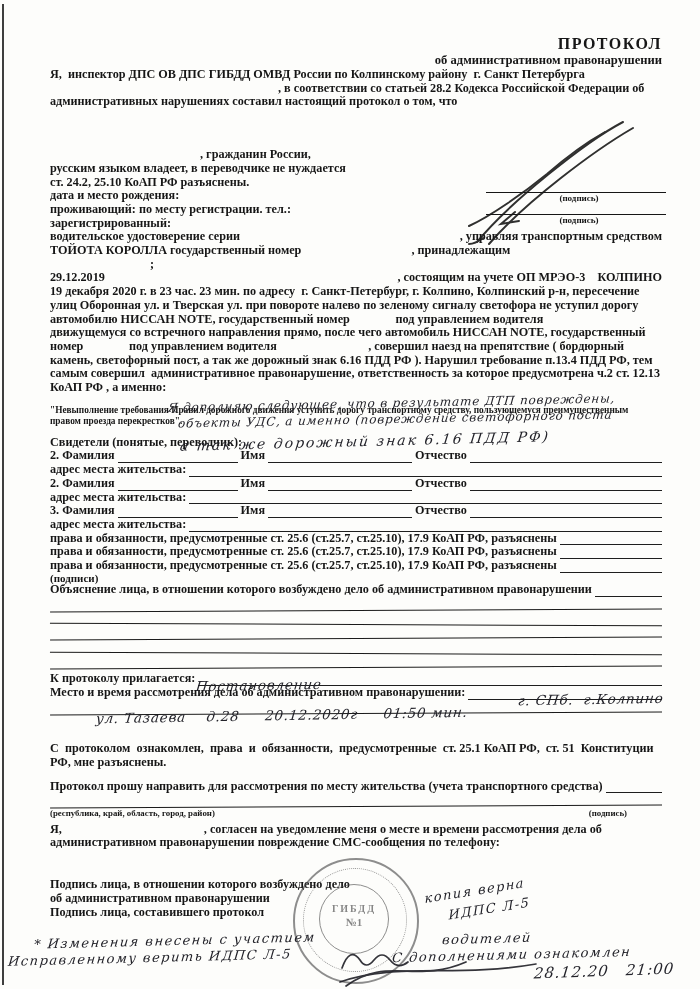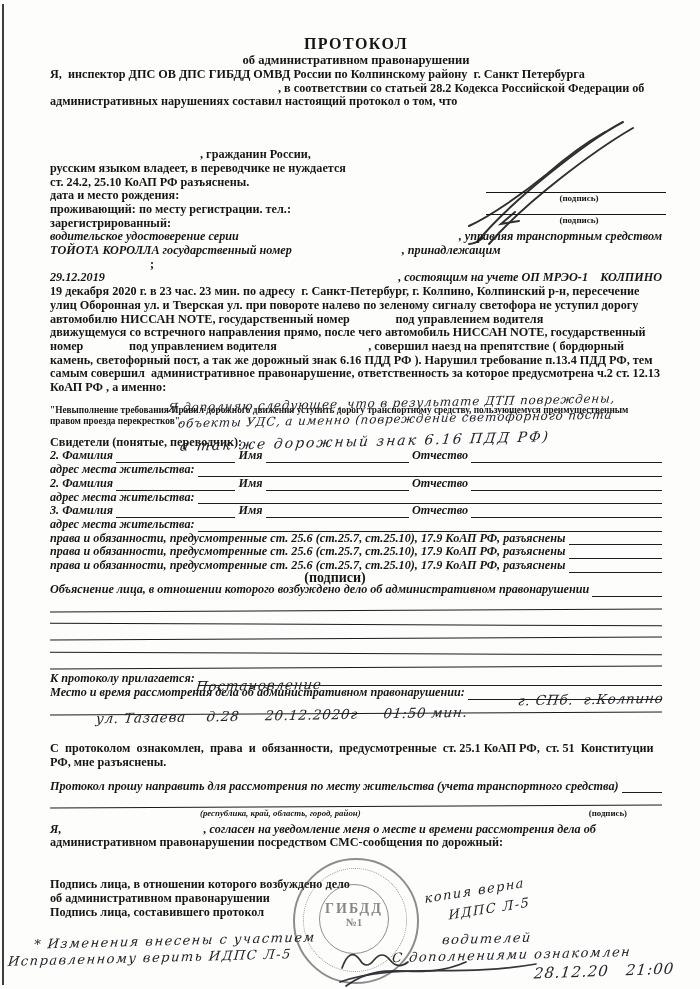--- a/index.html
+++ b/index.html
@@ -5,46 +5,46 @@
   html,body{margin:0;padding:0;background:#e8e8e8;}
   .page{
     position:relative;width:700px;height:989px;margin:0 auto;
     background:#fdfdfb;overflow:hidden;
     font-family:"Liberation Serif", serif;font-weight:bold;color:#161616;
     font-size:12.2px;line-height:13.7px;
   }
   .scan-edge{position:absolute;left:2px;top:4px;width:2px;height:981px;background:#1c1c1c;opacity:.85;}
   .content{position:absolute;left:50px;top:34px;width:612px;}
   .line{white-space:pre-wrap;}
-  .center{text-align:center;}
+  .center{text-align:right;}
   .title{font-size:16px;letter-spacing:1.5px;line-height:19px;}
   .subtitle{font-size:12.6px;line-height:15px;}
   .dateline{margin-bottom:9px;line-height:16px;}
-  .flex{display:flex;align-items:flex-end;font-style:italic;}
+  .flex{display:flex;align-items:flex-end;}
   .flex > span{flex-shrink:0;}
   .spacer{flex:1;}
   .sp110{width:110px;}
   .sp140{width:142px;}
   .fill{border-bottom:1.5px solid #1e1e1e;height:12px;flex-shrink:1;}
   .f1{flex:1;}
   .f12{flex:1.2;}
   .f16{flex:1.6;}
   .ind228{padding-left:228px;}
   .ind150{padding-left:150px;margin-top:39px;}
   .ind100{padding-left:100px;}
   .mt4{margin-top:4px;}
   .mt8{margin-top:8px;}
   .mt10{margin-top:10px;}
   .mt20{margin-top:28px;}
   .quote{font-size:9.3px;line-height:11.5px;}
   .caprow{display:flex;font-size:8.8px;line-height:11px;}
   .blank-line{height:13.4px;border-bottom:1.6px solid #1b1b1b;}
   .tilt1{transform:rotate(-0.3deg);}
   .tilt2{transform:rotate(0.25deg);}
-  .right-cap{text-align:center;padding-right:42px;font-size:14px;line-height:10px;}
+  .right-cap{text-align:left;padding-right:42px;font-size:11px;line-height:10px;}
   
   .hw{
     position:absolute;font-family:"DejaVu Serif", serif;font-style:italic;font-weight:normal;
     color:#23232a;letter-spacing:.8px;white-space:pre;line-height:14px;
   }
   .hw-amend{font-size:12px;transform:rotate(-1.2deg) skewX(-6deg);}
   .hw-big{font-size:14px;transform:rotate(-1.5deg) skewX(-8deg);letter-spacing:2px;}
   .hw-val{font-size:13.5px;transform:rotate(-1deg) skewX(-7deg);}
   .hw-note{font-size:13px;transform:rotate(-1.5deg) skewX(-7deg);letter-spacing:1.5px;}
   .hw-date{font-size:15px;transform:rotate(-2deg) skewX(-8deg);letter-spacing:1px;}
@@ -53,21 +53,21 @@
   .sigrule{border-bottom:1.4px solid #161616;height:10px;}
   .siglabel{font-size:9px;line-height:11px;text-align:center;width:90px;margin-left:48px;}
   .sigsvg{position:absolute;pointer-events:none;}
   
   .stamp{position:absolute;left:293px;top:858px;width:128px;height:128px;opacity:.62;}
   .stamp .ring-outer{position:absolute;left:0;top:0;width:122px;height:122px;border:2.5px solid #4a4a4a;border-radius:50%;}
   .stamp .ring-dots{position:absolute;left:10px;top:10px;width:102px;height:102px;border:1.6px dotted #5a5a5a;border-radius:50%;}
   .stamp .ring-inner{position:absolute;left:26px;top:26px;width:68px;height:68px;border:1.8px solid #4a4a4a;border-radius:50%;}
   .stamp-text{position:absolute;left:26px;top:44px;width:70px;text-align:center;color:#3f3f3f;
     font-family:"Liberation Serif", serif;font-weight:bold;}
-  .stamp-t1{font-size:14px;letter-spacing:2px;line-height:14px;font-family:Liberation Serif, serif;}
+  .stamp-t1{font-size:10px;letter-spacing:2px;line-height:14px;font-family:Liberation Serif, serif;}
   .stamp-t2{font-size:11px;line-height:13px;}
 </style>
 </head>
 <body>
 
 <div class="page">
   <div class="scan-edge"></div>
 
   <div class="content">
 
@@ -92,21 +92,21 @@
     <div class="line flex">
       <span>ТОЙОТА КОРОЛЛА государственный номер</span>
       <span class="sp110"></span>
       <span>, принадлежащим</span>
       <span class="spacer"></span>
     </div>
     <div class="line ind100">;</div>
     <div class="line flex">
       <span>29.12.2019</span>
       <span class="spacer"></span>
-      <span>, состоящим на учете ОП МРЭО-1    КОЛПИНО</span>
+      <span>, состоящим на учете ОП МРЭО-3    КОЛПИНО</span>
     </div>
 
     <div class="line">19 декабря 2020 г. в 23 час. 23 мин. по адресу  г. Санкт-Петербург, г. Колпино, Колпинский р-н, пересечение</div>
     <div class="line">улиц Оборонная ул. и Тверская ул. при повороте налево по зеленому сигналу светофора не уступил дорогу</div>
     <div class="line">автомобилю НИССАН NOTE, государственный номер               под управлением водителя</div>
     <div class="line">движущемуся со встречного направления прямо, после чего автомобиль НИССАН NOTE, государственный</div>
     <div class="line">номер               под управлением водителя                              , совершил наезд на препятствие ( бордюрный</div>
     <div class="line">камень, светофорный пост, а так же дорожный знак 6.16 ПДД РФ ). Нарушил требование п.13.4 ПДД РФ, тем</div>
     <div class="line">самым совершил  административное правонарушение, ответственность за которое предусмотрена ч.2 ст. 12.13</div>
     <div class="line">КоАП РФ , а именно:</div>
@@ -170,31 +170,31 @@
     <div class="blank-line tilt1"></div>
 
     <div class="line mt20">С  протоколом  ознакомлен,  права  и  обязанности,  предусмотренные  ст. 25.1 КоАП РФ,  ст. 51  Конституции</div>
     <div class="line">РФ, мне разъяснены.</div>
 
     <div class="line flex mt10">
       <span>Протокол прошу направить для рассмотрения по месту жительства (учета транспортного средства) </span><span class="fill f1"></span>
     </div>
     <div class="blank-line tilt1"></div>
     <div class="caprow">
-      <span style="margin-left:150px;font-style:italic;">(республика, край, область, город, район)</span>
+      <span style="">(республика, край, область, город, район)</span>
       <span style="margin-left:auto;margin-right:35px;">(подпись)</span>
     </div>
 
     <div class="line flex mt4">
       <span>Я,</span>
       <span class="sp140"></span>
       <span>, согласен на уведомление меня о месте и времени рассмотрения дела об</span>
       <span class="spacer"></span>
     </div>
-    <div class="line">административном правонарушении посредством СМС-сообщения по дорожный:</div>
+    <div class="line">административном правонарушении повреждение СМС-сообщения по телефону:</div>
 
     <div class="line mt20">Подпись лица, в отношении которого возбуждено дело</div>
     <div class="line">об административном правонарушении</div>
     <div class="line">Подпись лица, составившего протокол</div>
   </div>
 
   <div class="sigblock">
     <div class="sigrule"></div>
     <div class="siglabel">(подпись)</div>
     <div class="sigrule"></div>

